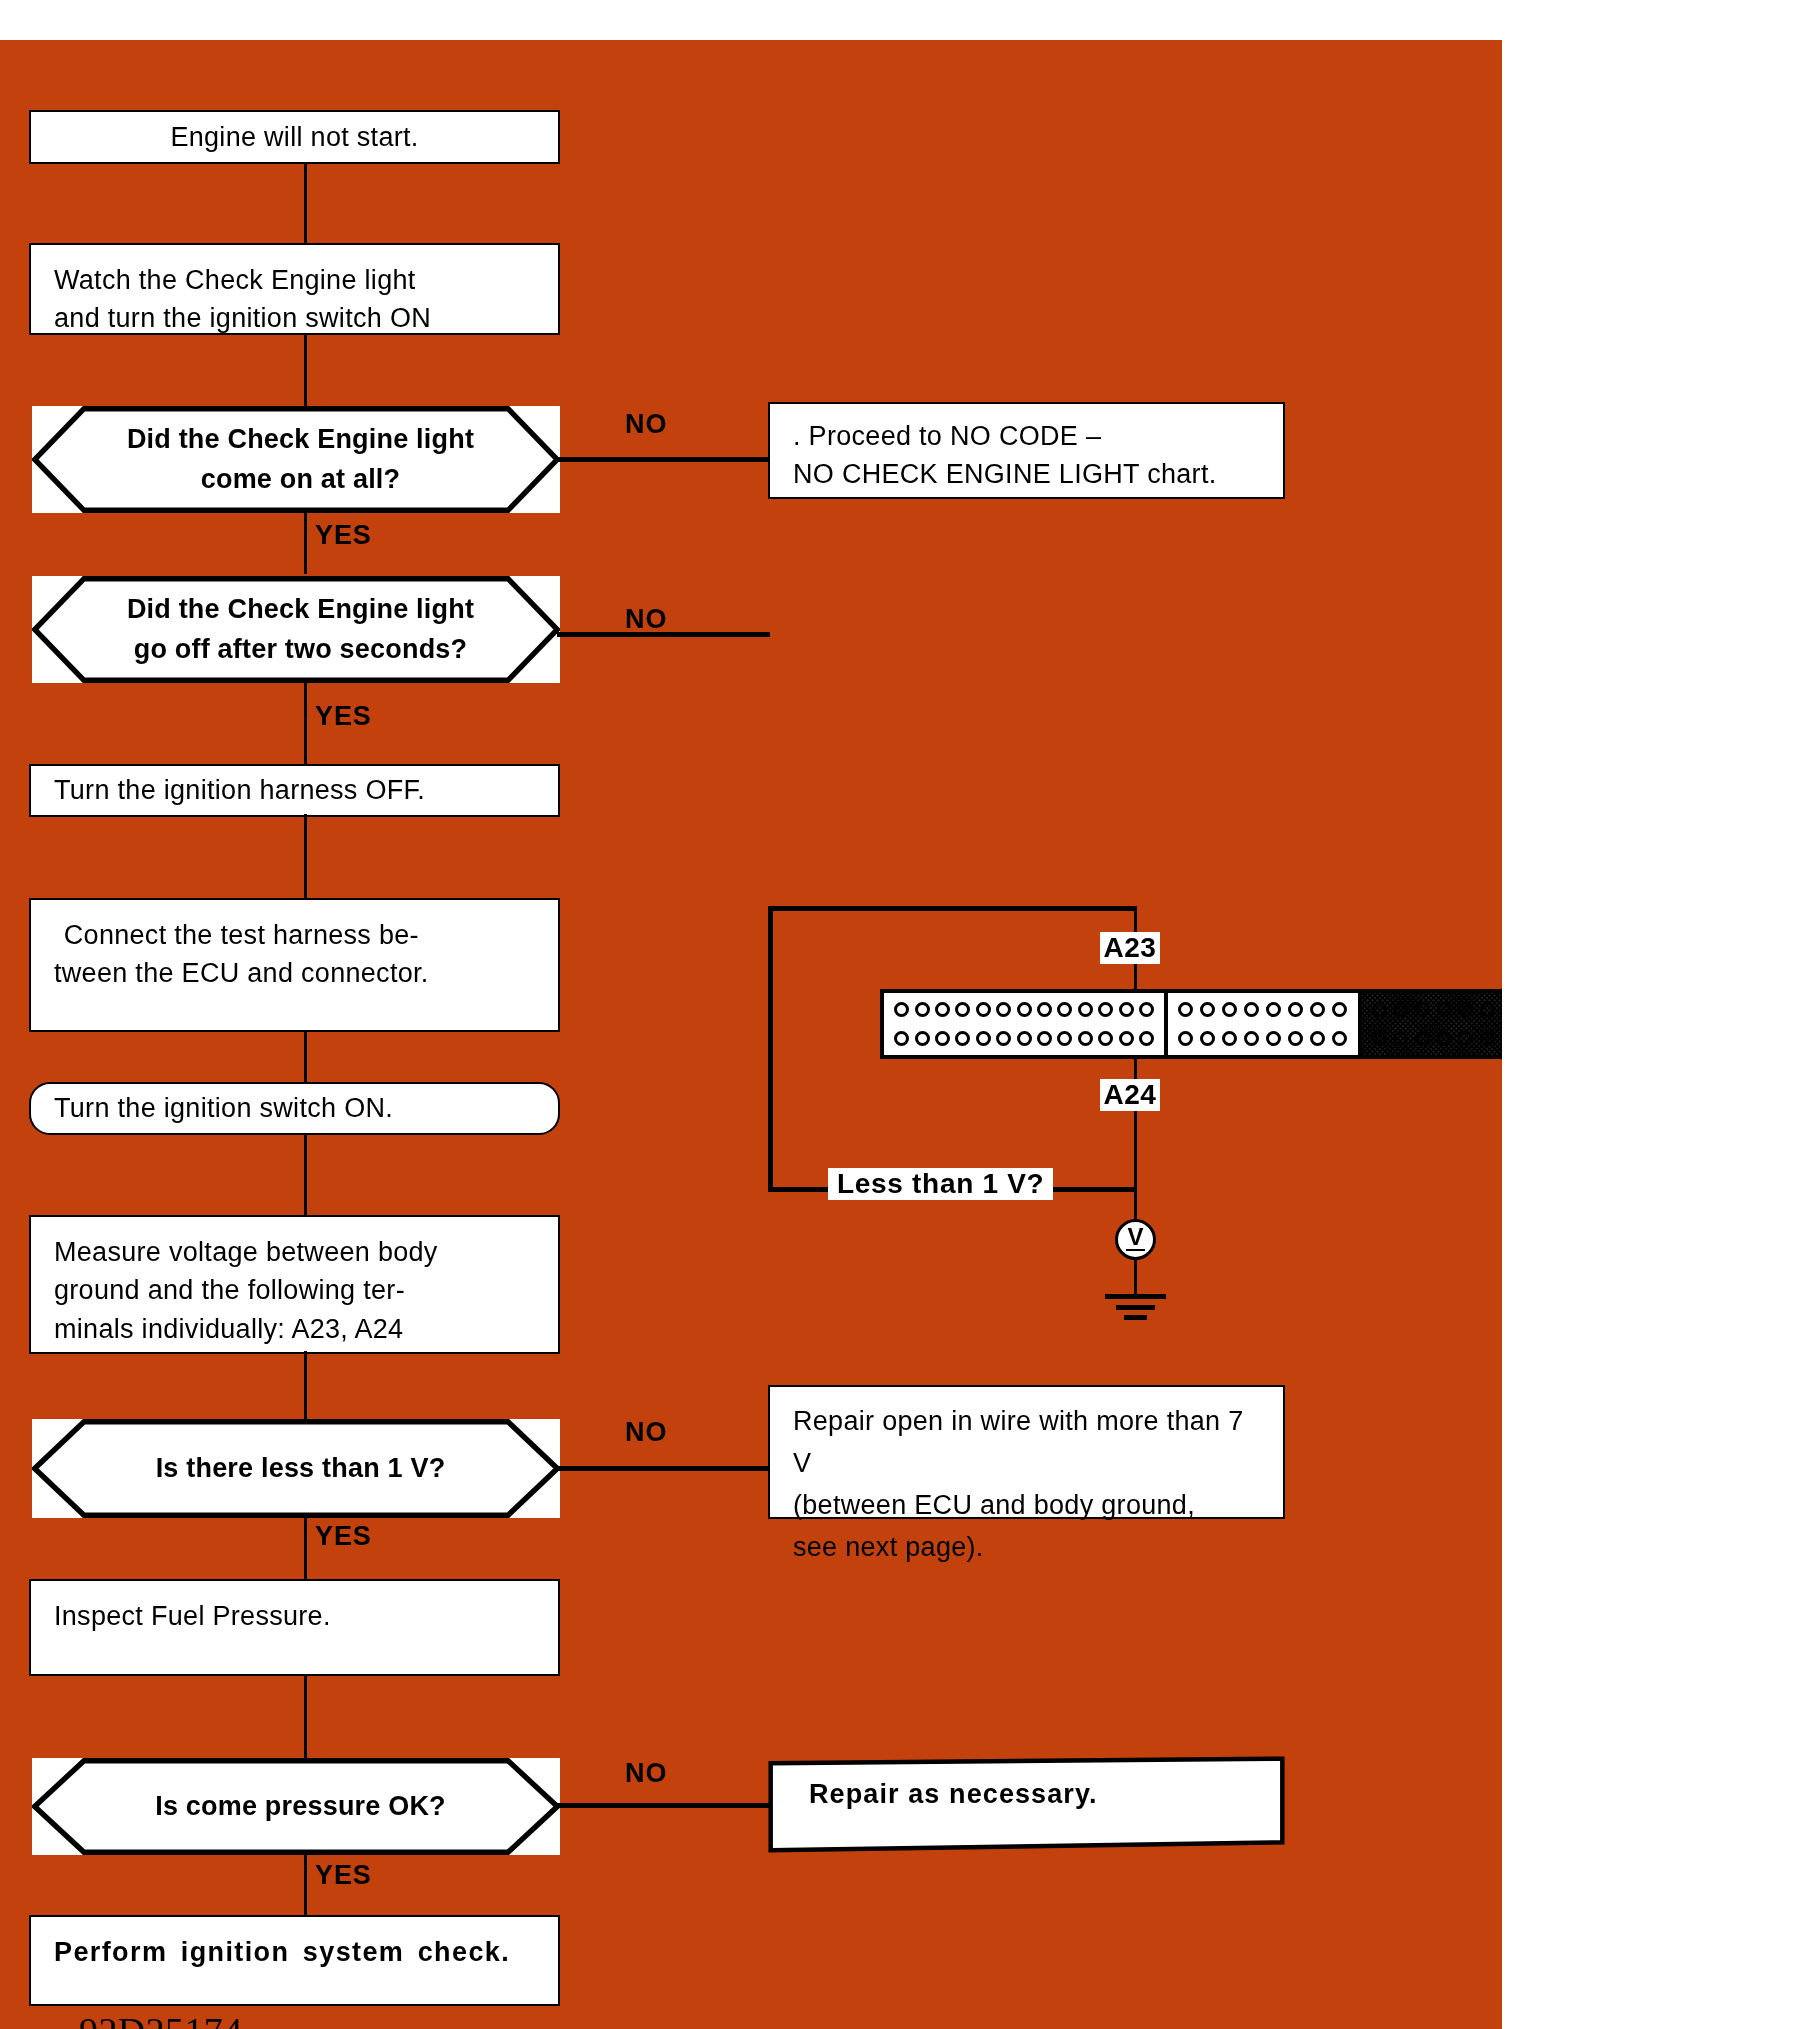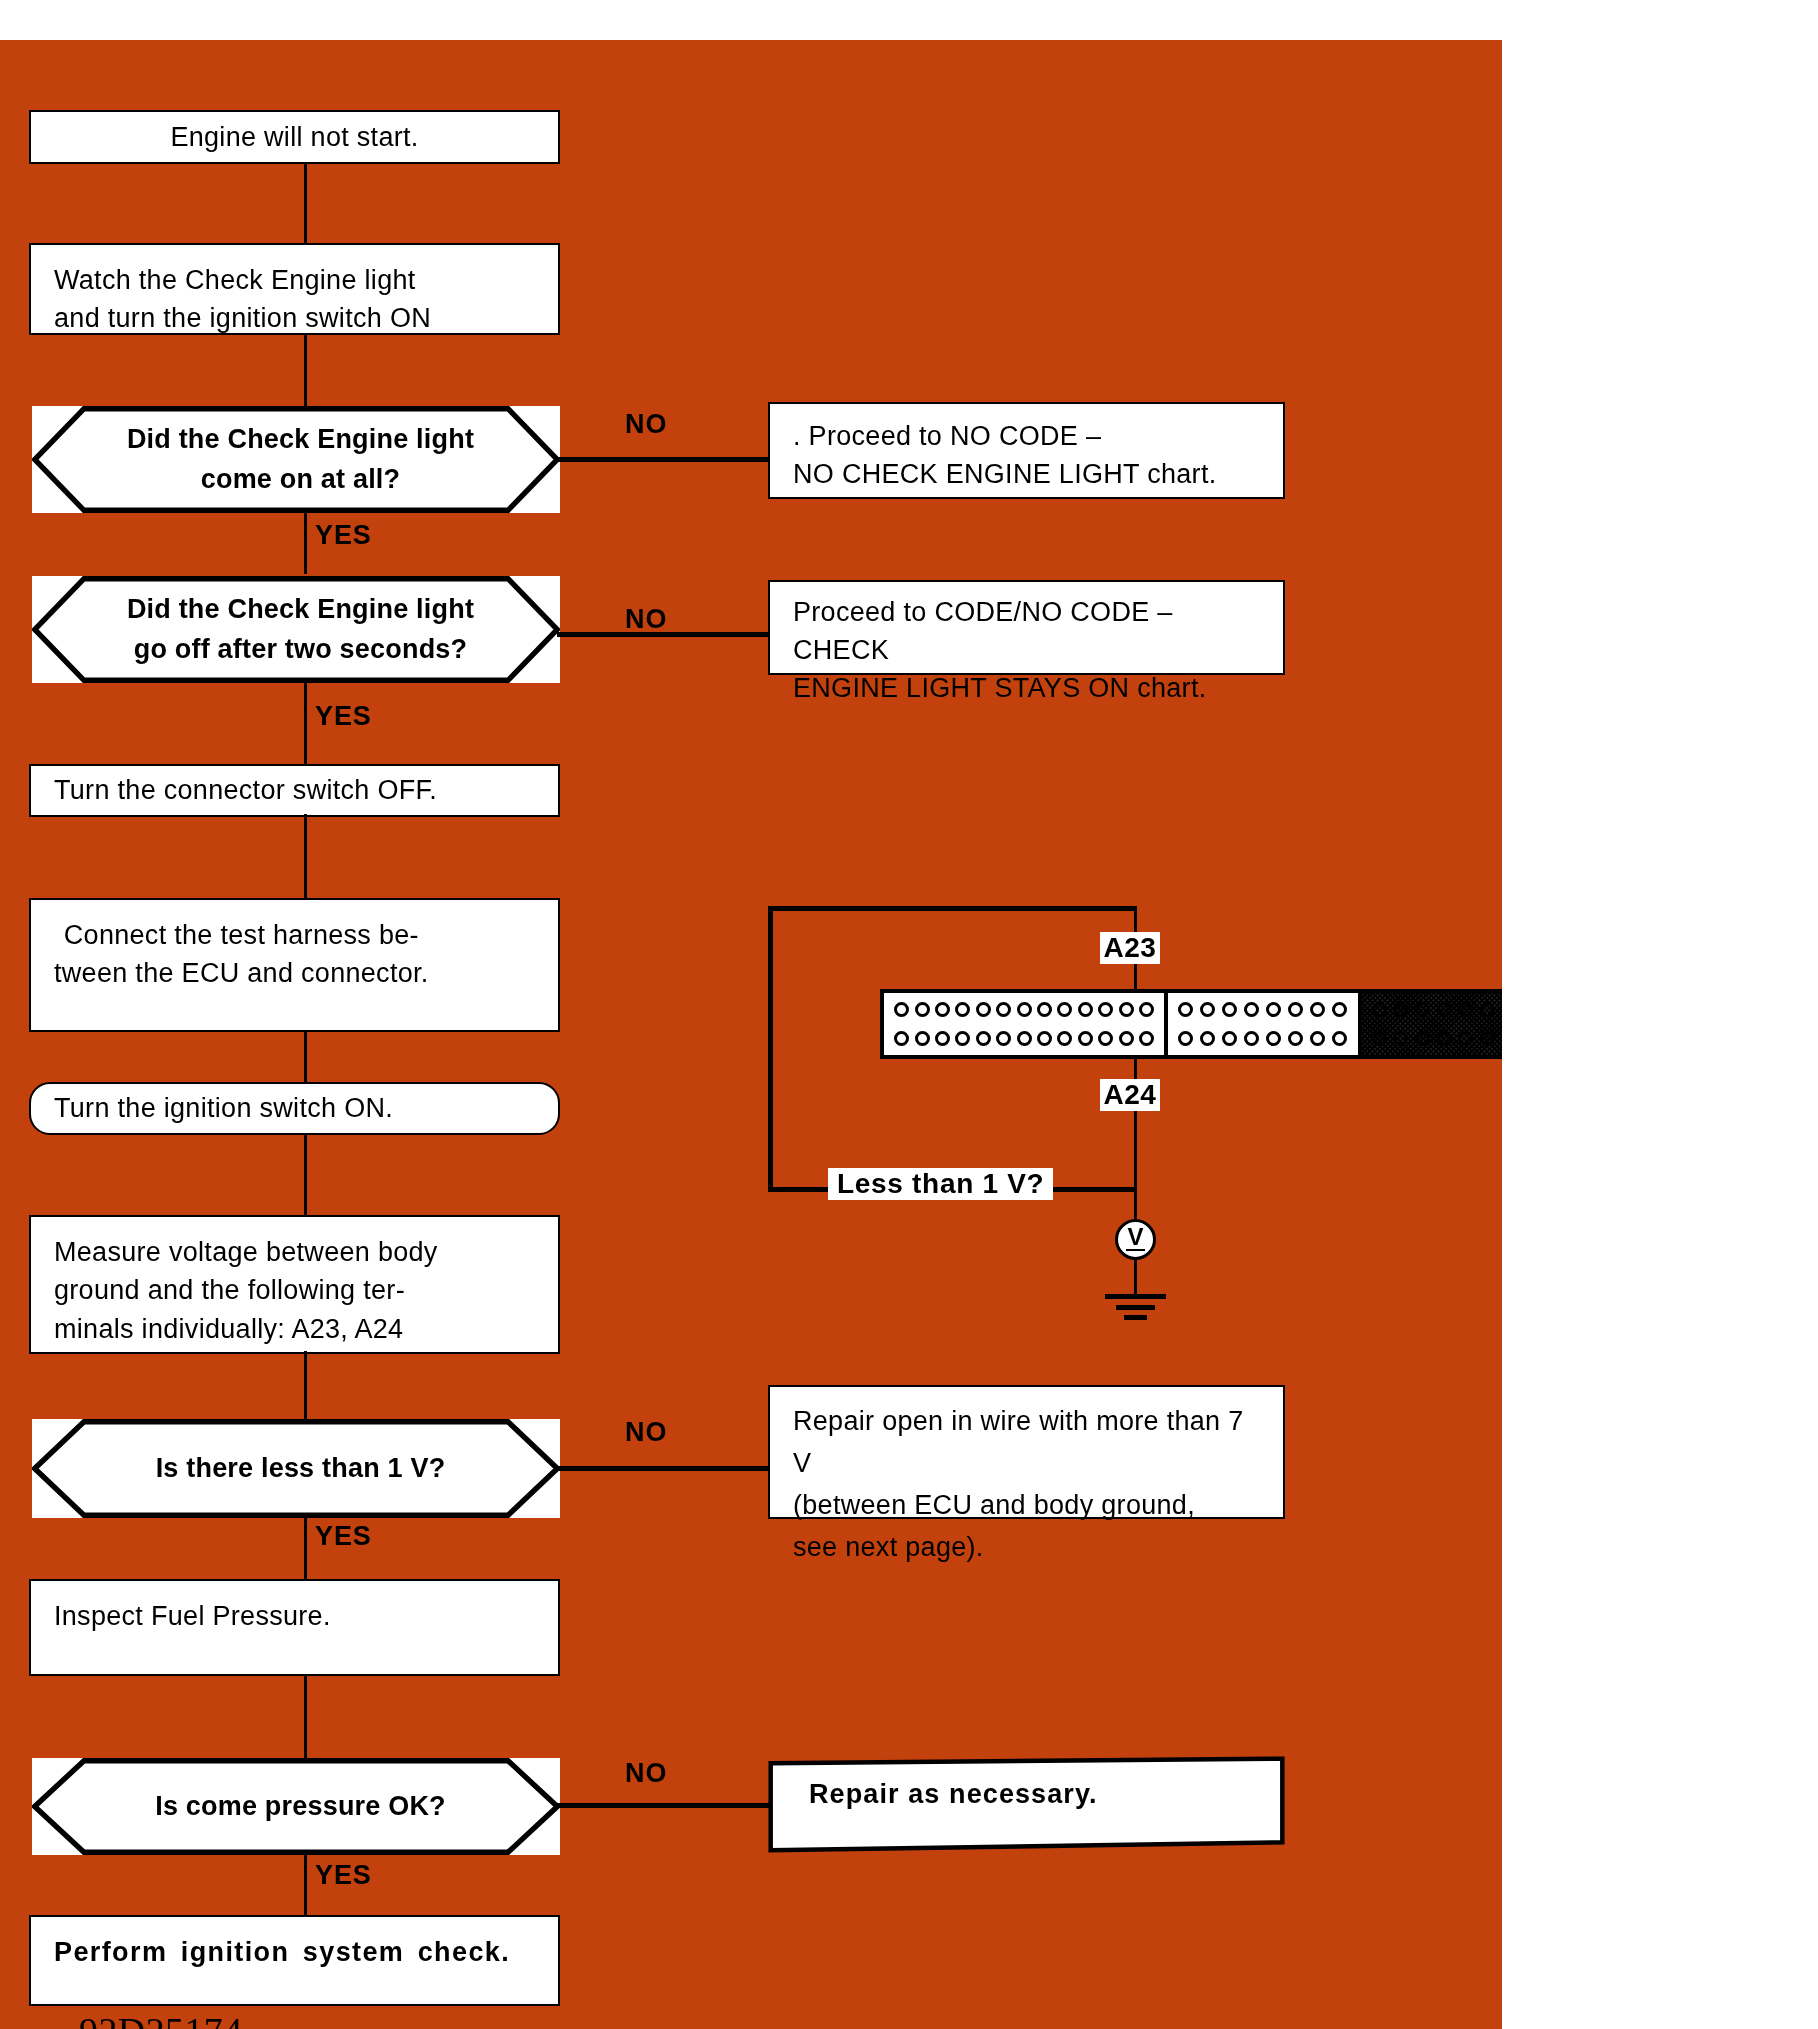--- a/index.html
+++ b/index.html
@@ -215,27 +215,23 @@
     <span class="txt">Did the Check Engine light
 go off after two seconds?</span>
   </div>
 
   <div class="hline thick" style="left:557px; top:592px; width:213px;"></div>
   <div class="branch-label" style="left:625px; top:564px;">NO</div>
 
   <div class="vline" style="left:304px; top:640px; height:85px;"></div>
   <div class="branch-label" style="left:315px; top:661px;">YES</div>
 
-  <div class="box" style="left:768px; top:540px; width:517px; height:95px; padding-top:10.7px;">
-    <span class="txt">Proceed to CODE/NO CODE  – CHECK
-ENGINE LIGHT STAYS ON chart.</span>
-  </div>
 
   <div class="box" style="left:29px; top:724px; width:531px; height:53px; align-items:center;">
-    <span class="txt">Turn the connector switch OFF.</span>
+    <span class="txt">Turn the ignition harness OFF.</span>
   </div>
   <div class="vline" style="left:304px; top:774px; height:86px;"></div>
 
   <div class="box" style="left:29px; top:858px; width:531px; height:134px;text-align:center;">
     <span class="txt wide">Connect  the  test  harness  be-
 tween  the  ECU  and  connector.</span>
   </div>
   <div class="vline" style="left:304px; top:991px; height:54px;"></div>
 
   <div class="box" style="left:29px; top:1042px; width:531px; height:53px; align-items:center;border-radius:21px;">

